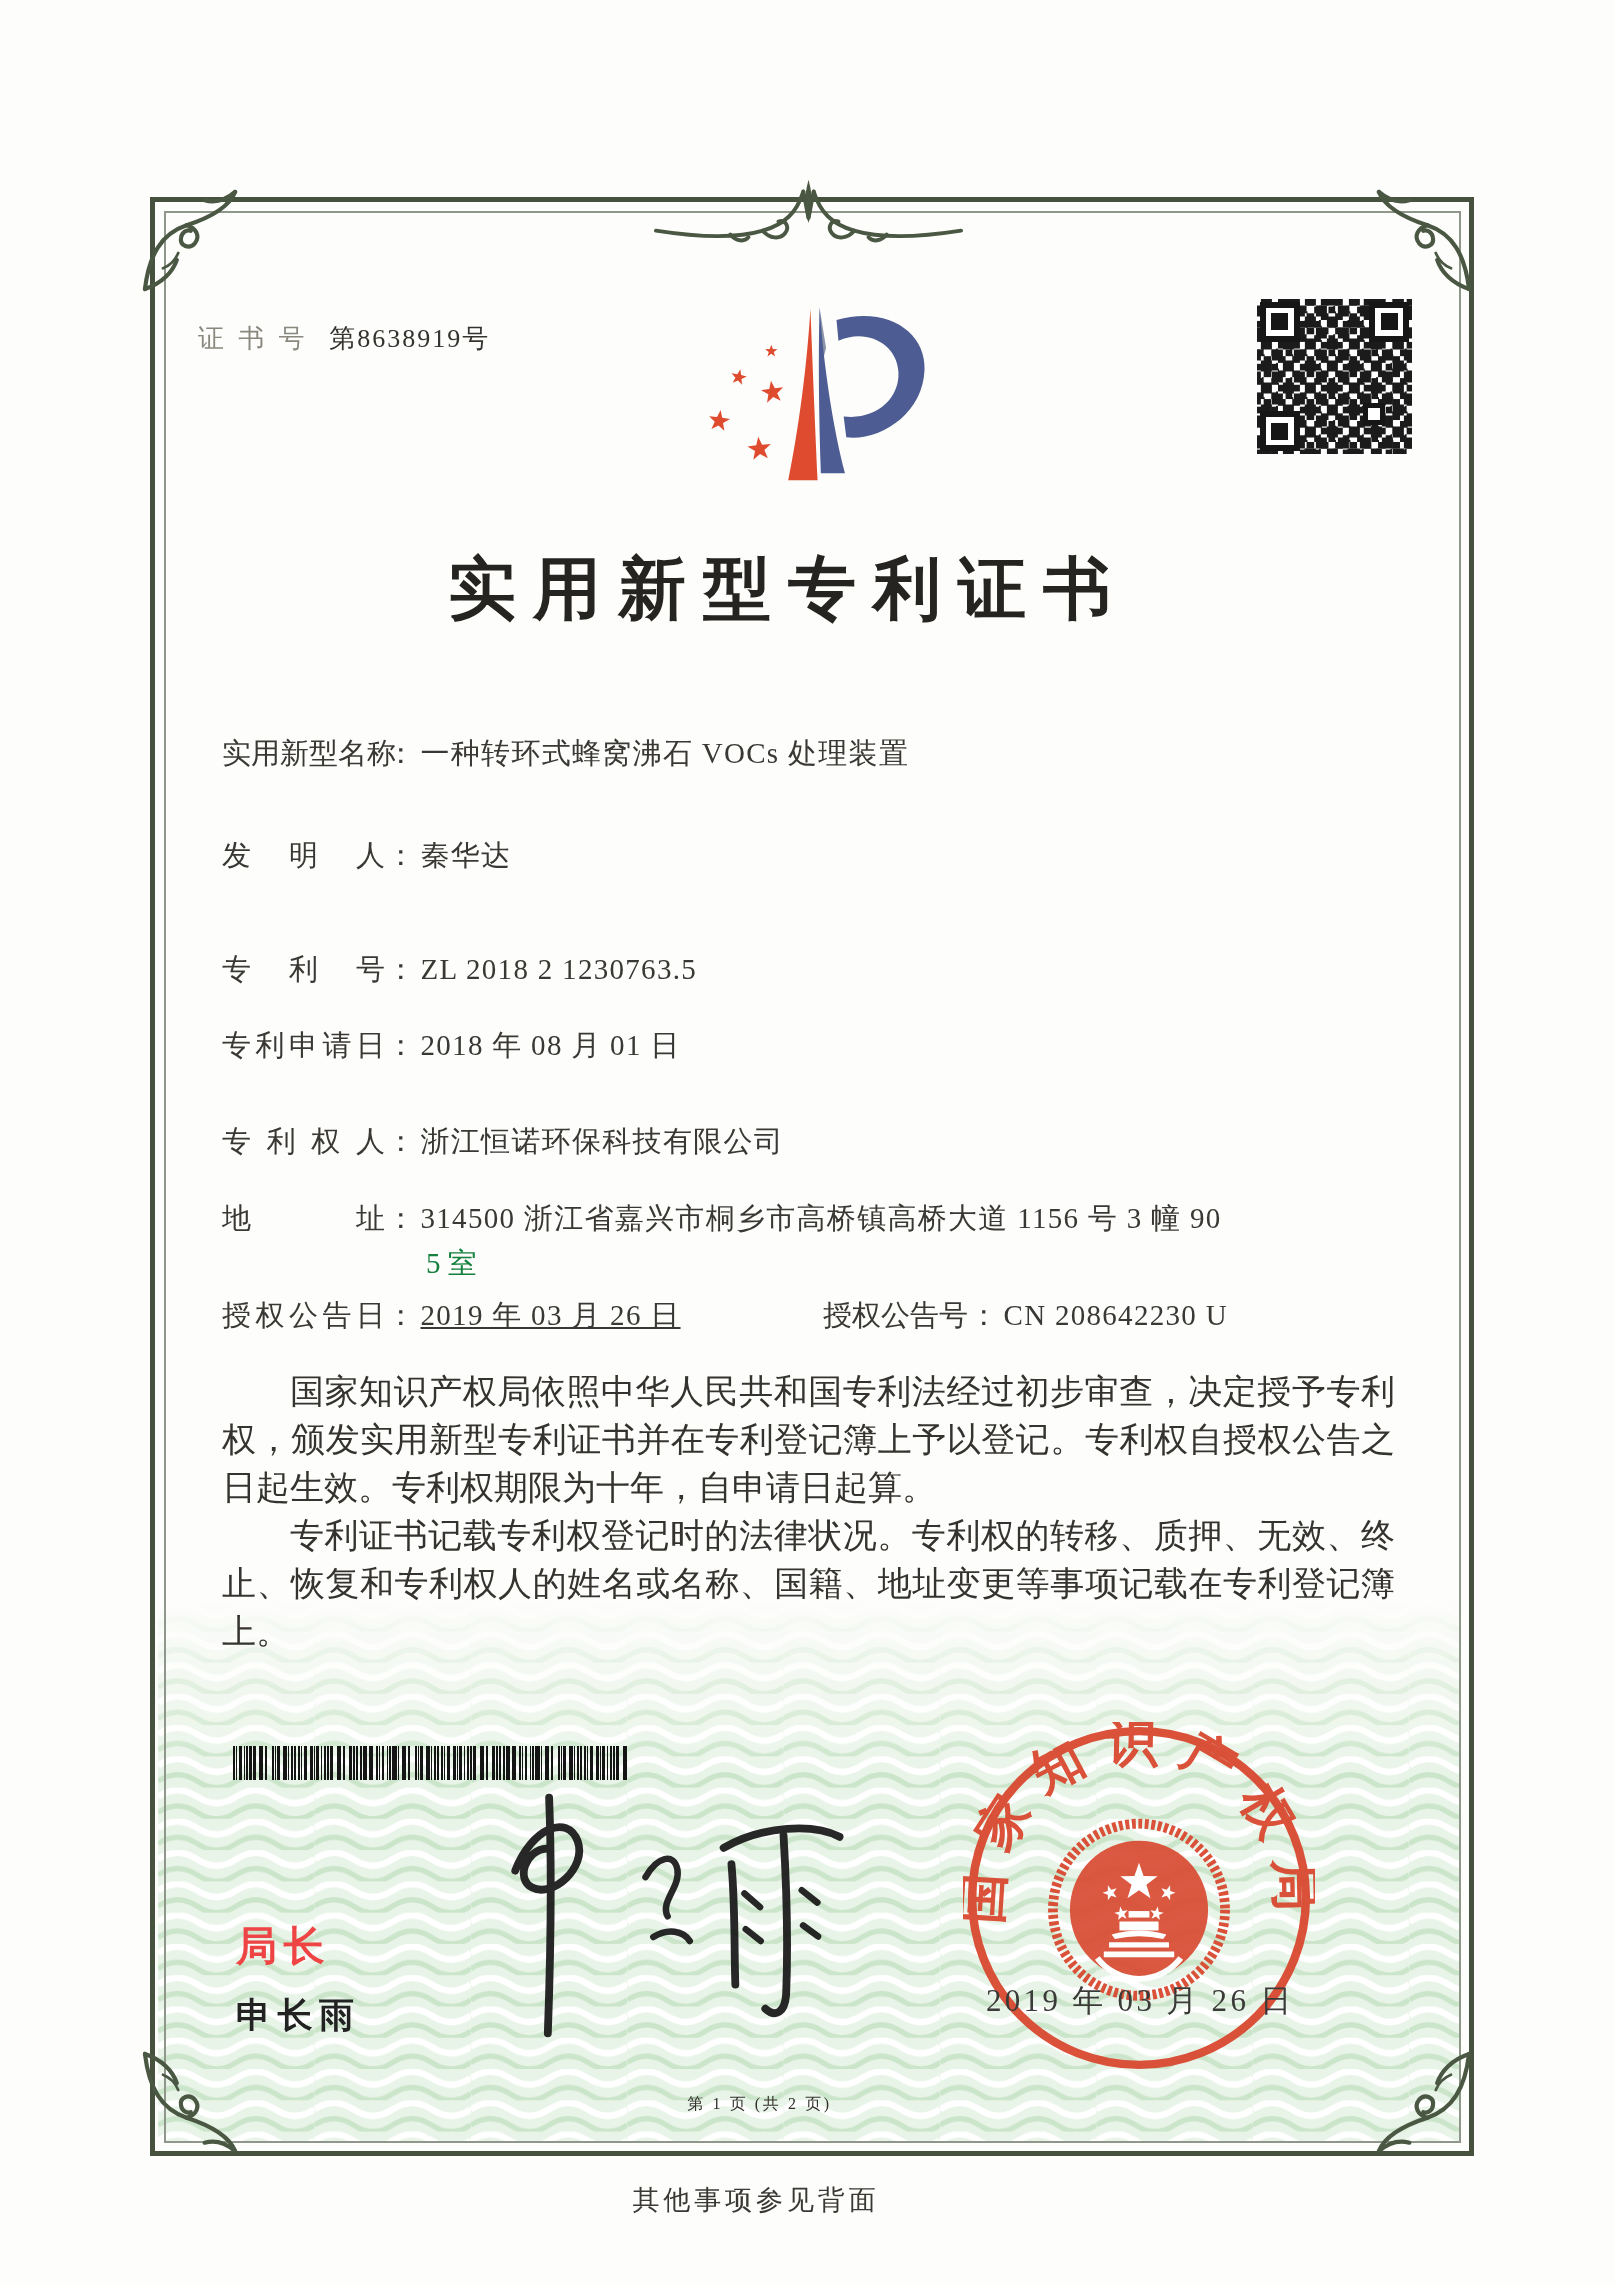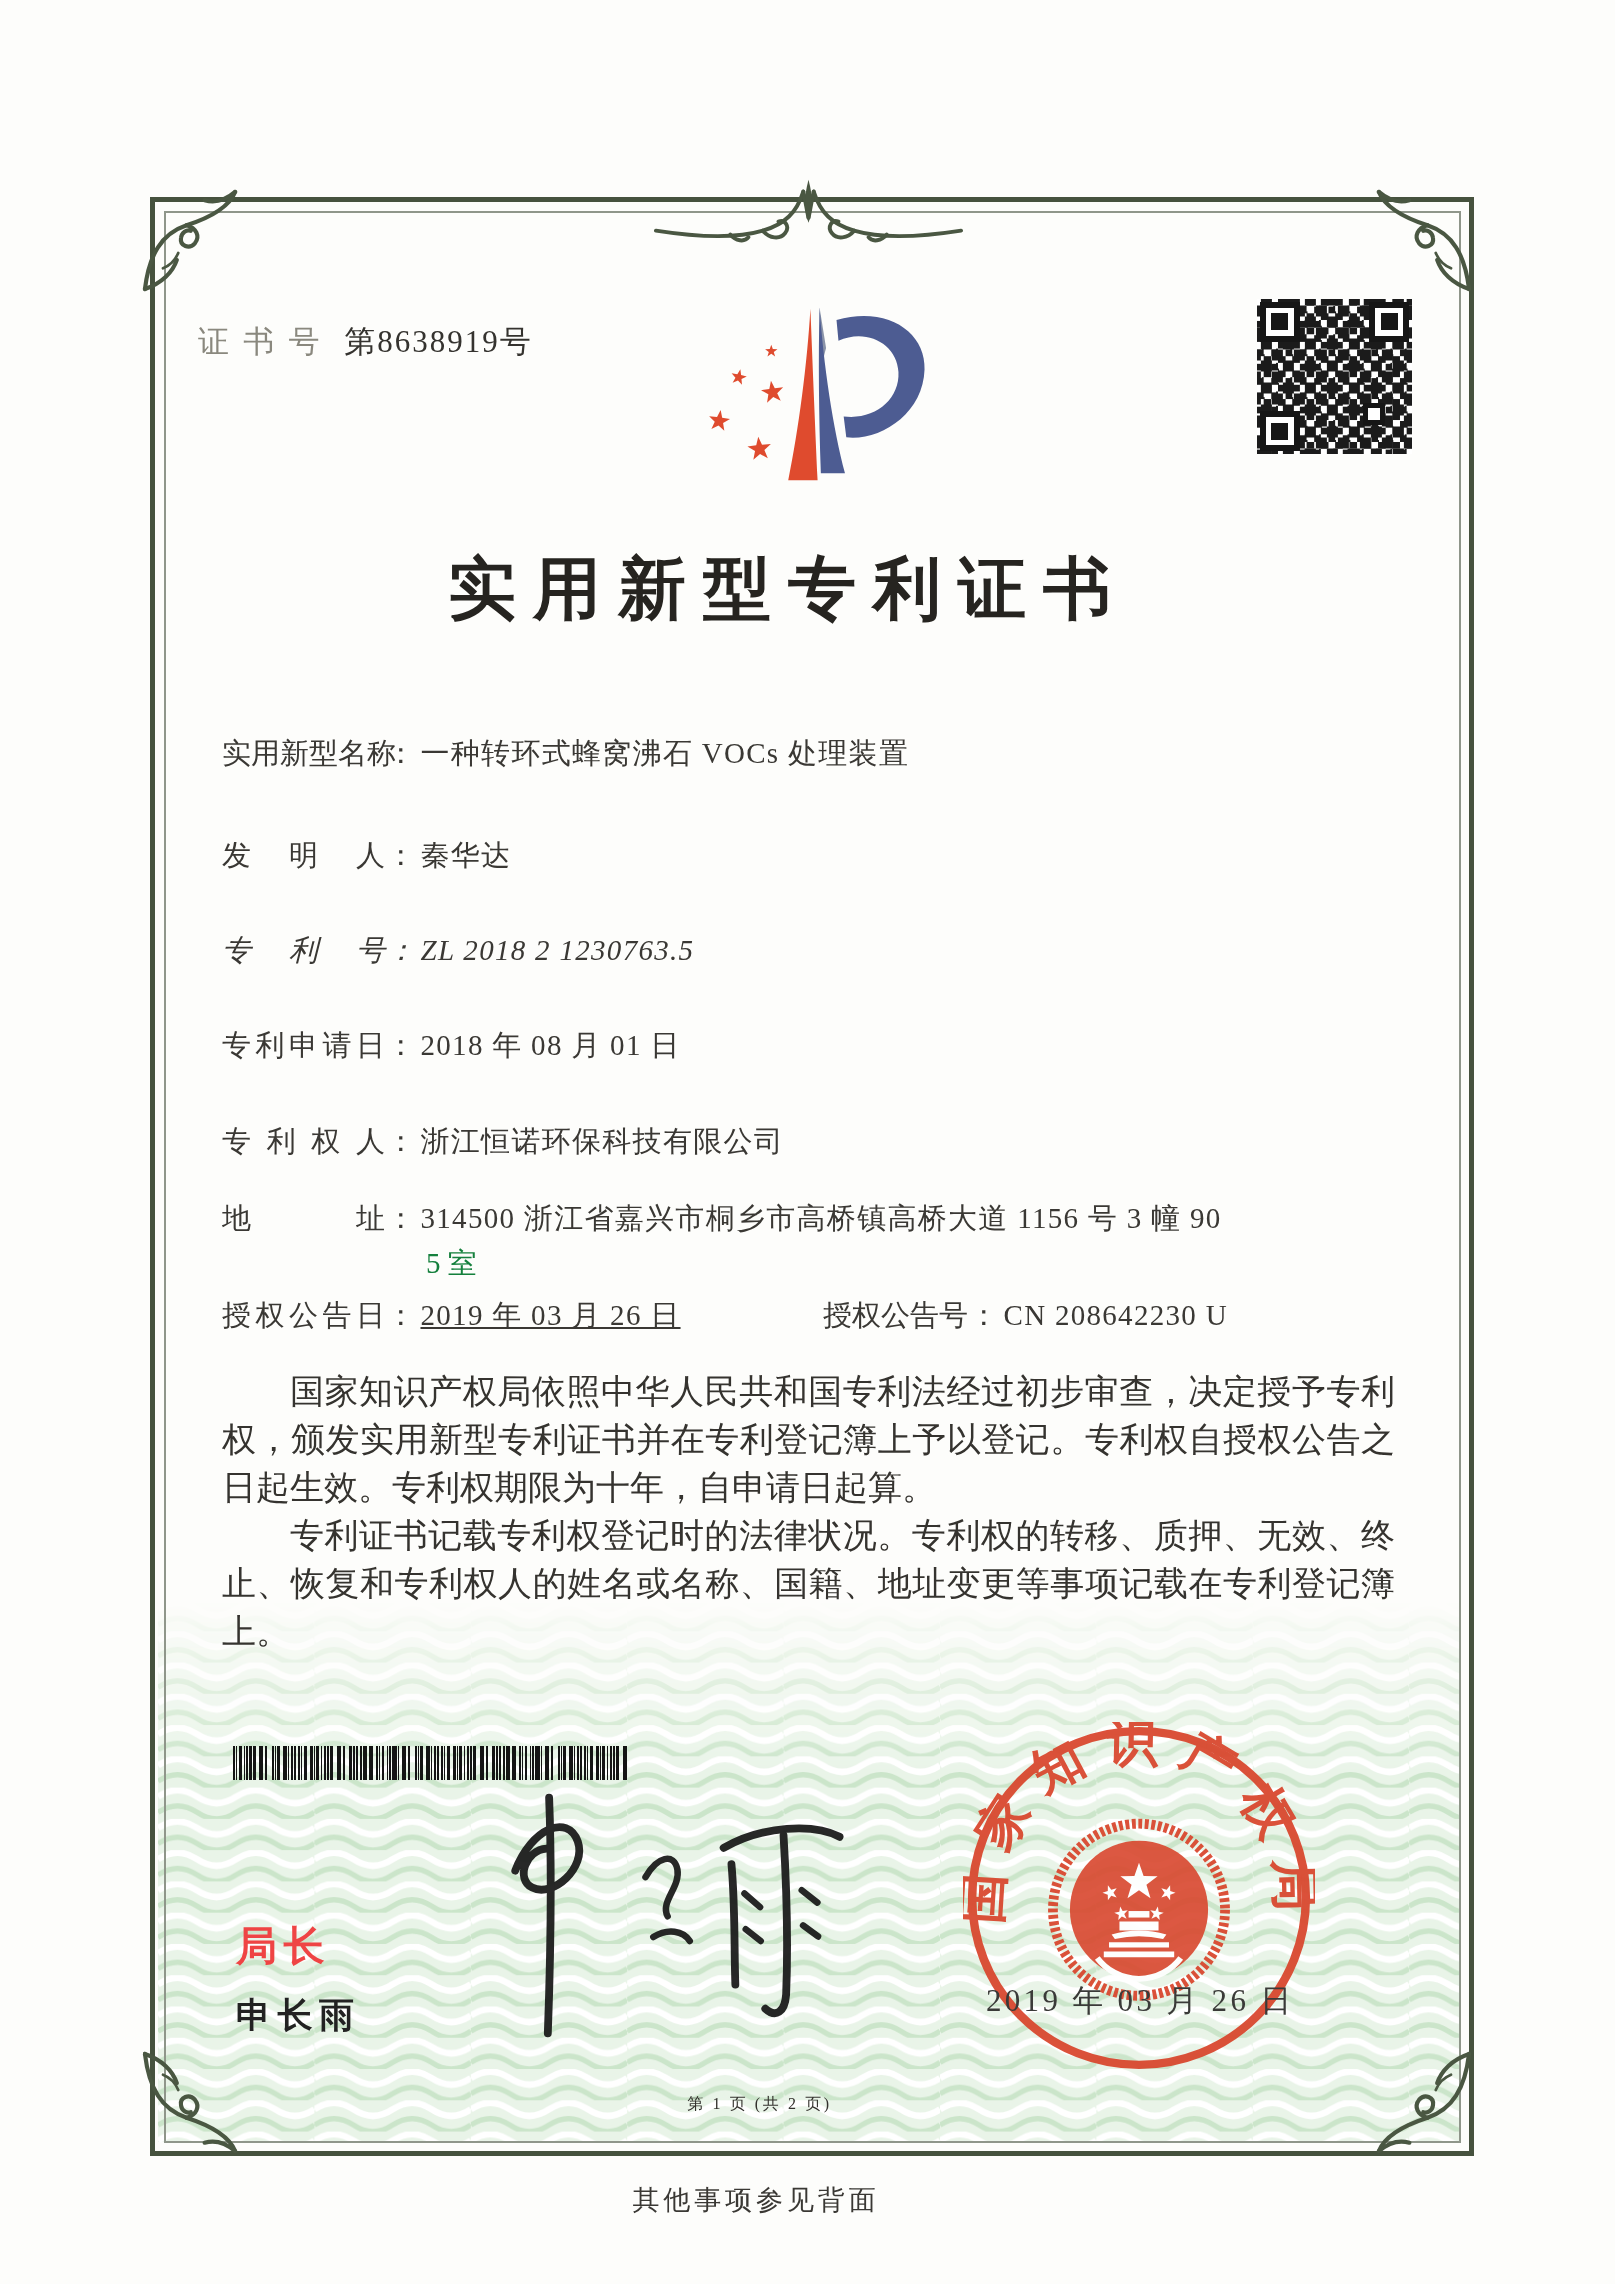--- a/index.html
+++ b/index.html
@@ -19,21 +19,21 @@
   .corner.tr{left:1365px; top:185px; transform:scaleX(-1);}
   .corner.bl{left:138px; top:2047px; transform:scaleY(-1);}
   .corner.br{left:1365px; top:2047px; transform:scale(-1,-1);}
   .crest{position:absolute; left:652px; top:168px; width:313px; height:111px; z-index:3;}
   
   .waves-wrap{position:absolute; left:158px; top:1600px; width:1302px; height:542px; z-index:1;
     -webkit-mask-image:linear-gradient(180deg,transparent 0%,rgba(0,0,0,.45) 12%,#000 32%);
     mask-image:linear-gradient(180deg,transparent 0%,rgba(0,0,0,.45) 12%,#000 32%);}
   .waves-wrap svg{display:block;}
   
-  .cert-no{position:absolute; left:198px; top:321px; z-index:4; font-size:31px; white-space:nowrap;text-align:right;}
+  .cert-no{position:absolute; left:198px; top:321px; z-index:4; font-size:26px; white-space:nowrap;text-align:right;}
   .cert-no .lab{color:#8a887e; letter-spacing:14.3px; margin-right:10.4px;}
   .cert-no .val{color:#35332f; letter-spacing:2px;}
   .logo{position:absolute; left:691px; top:286px; width:261px; height:210px; z-index:4;}
   .qr{position:absolute; left:1257px; top:299px; width:155px; height:155px; z-index:4;
       background-image:
         conic-gradient(#1b1b1b 90deg, transparent 90deg 180deg, #1b1b1b 180deg 270deg, transparent 270deg),
         conic-gradient(#1b1b1b 90deg, #ffffff 90deg 180deg, #1b1b1b 180deg 270deg, #ffffff 270deg);
       background-size:22px 22px,14.3px 14.3px; background-position:3.9px 6.5px,0 0;}
   .finder{position:absolute; width:40px; height:40px; background:#ffffff; border:6.5px solid #161616;
           box-sizing:border-box; display:flex; align-items:center; justify-content:center;}
@@ -41,21 +41,21 @@
   .finder.tl{left:2.6px; top:2.6px;} .finder.tr{right:2.6px; top:2.6px;} .finder.bl{left:2.6px; bottom:2.6px;}
   .align-sq{position:absolute; right:27px; bottom:29px; width:22px; height:22px; background:#fff;
           border:5.2px solid #161616; box-sizing:border-box;}
   .title{position:absolute; left:0; top:544px; width:1576px; text-align:center; z-index:4;
          font-size:68px; font-weight:bold; color:#262420; letter-spacing:17px; white-space:nowrap;}
   
   .row{position:absolute; left:222px; z-index:4; font-size:29px; color:#3a3834; white-space:nowrap;}
   .lbl{display:inline-block; width:163px; text-align:justify; text-align-last:justify; vertical-align:bottom;}
   .colon{display:inline-block; margin:0 5.2px 0 1.3px;}
   .val{letter-spacing:1.3px;}
-  .r-name{top:734px;} .r-inventor{top:836px;} .r-patno{top:931px;font-style:italic;}
+  .r-name{top:734px;} .r-inventor{top:836px;} .r-patno{top:950px;}
   .r-filing{top:1026px;} .r-patentee{top:1122px;} .r-addr{top:1199px;}
   .addr-line2{position:absolute; left:426px; top:1244px; z-index:4; font-size:29px; color:#15803d;font-family:Liberation Serif, serif;}
   .r-grant{top:1296px;text-decoration:underline;}
   .grant-no{position:absolute; left:601px; top:0;}
   
   .body-text{position:absolute; left:222px; top:1368px; width:1173px; z-index:4;
              font-size:34px; line-height:48px; text-align:justify; color:#35332f;}
   .body-text p{margin:0; text-indent:2em;}
   
   .barcode{position:absolute; left:233px; top:1746px; width:396px; height:34px; z-index:4;

